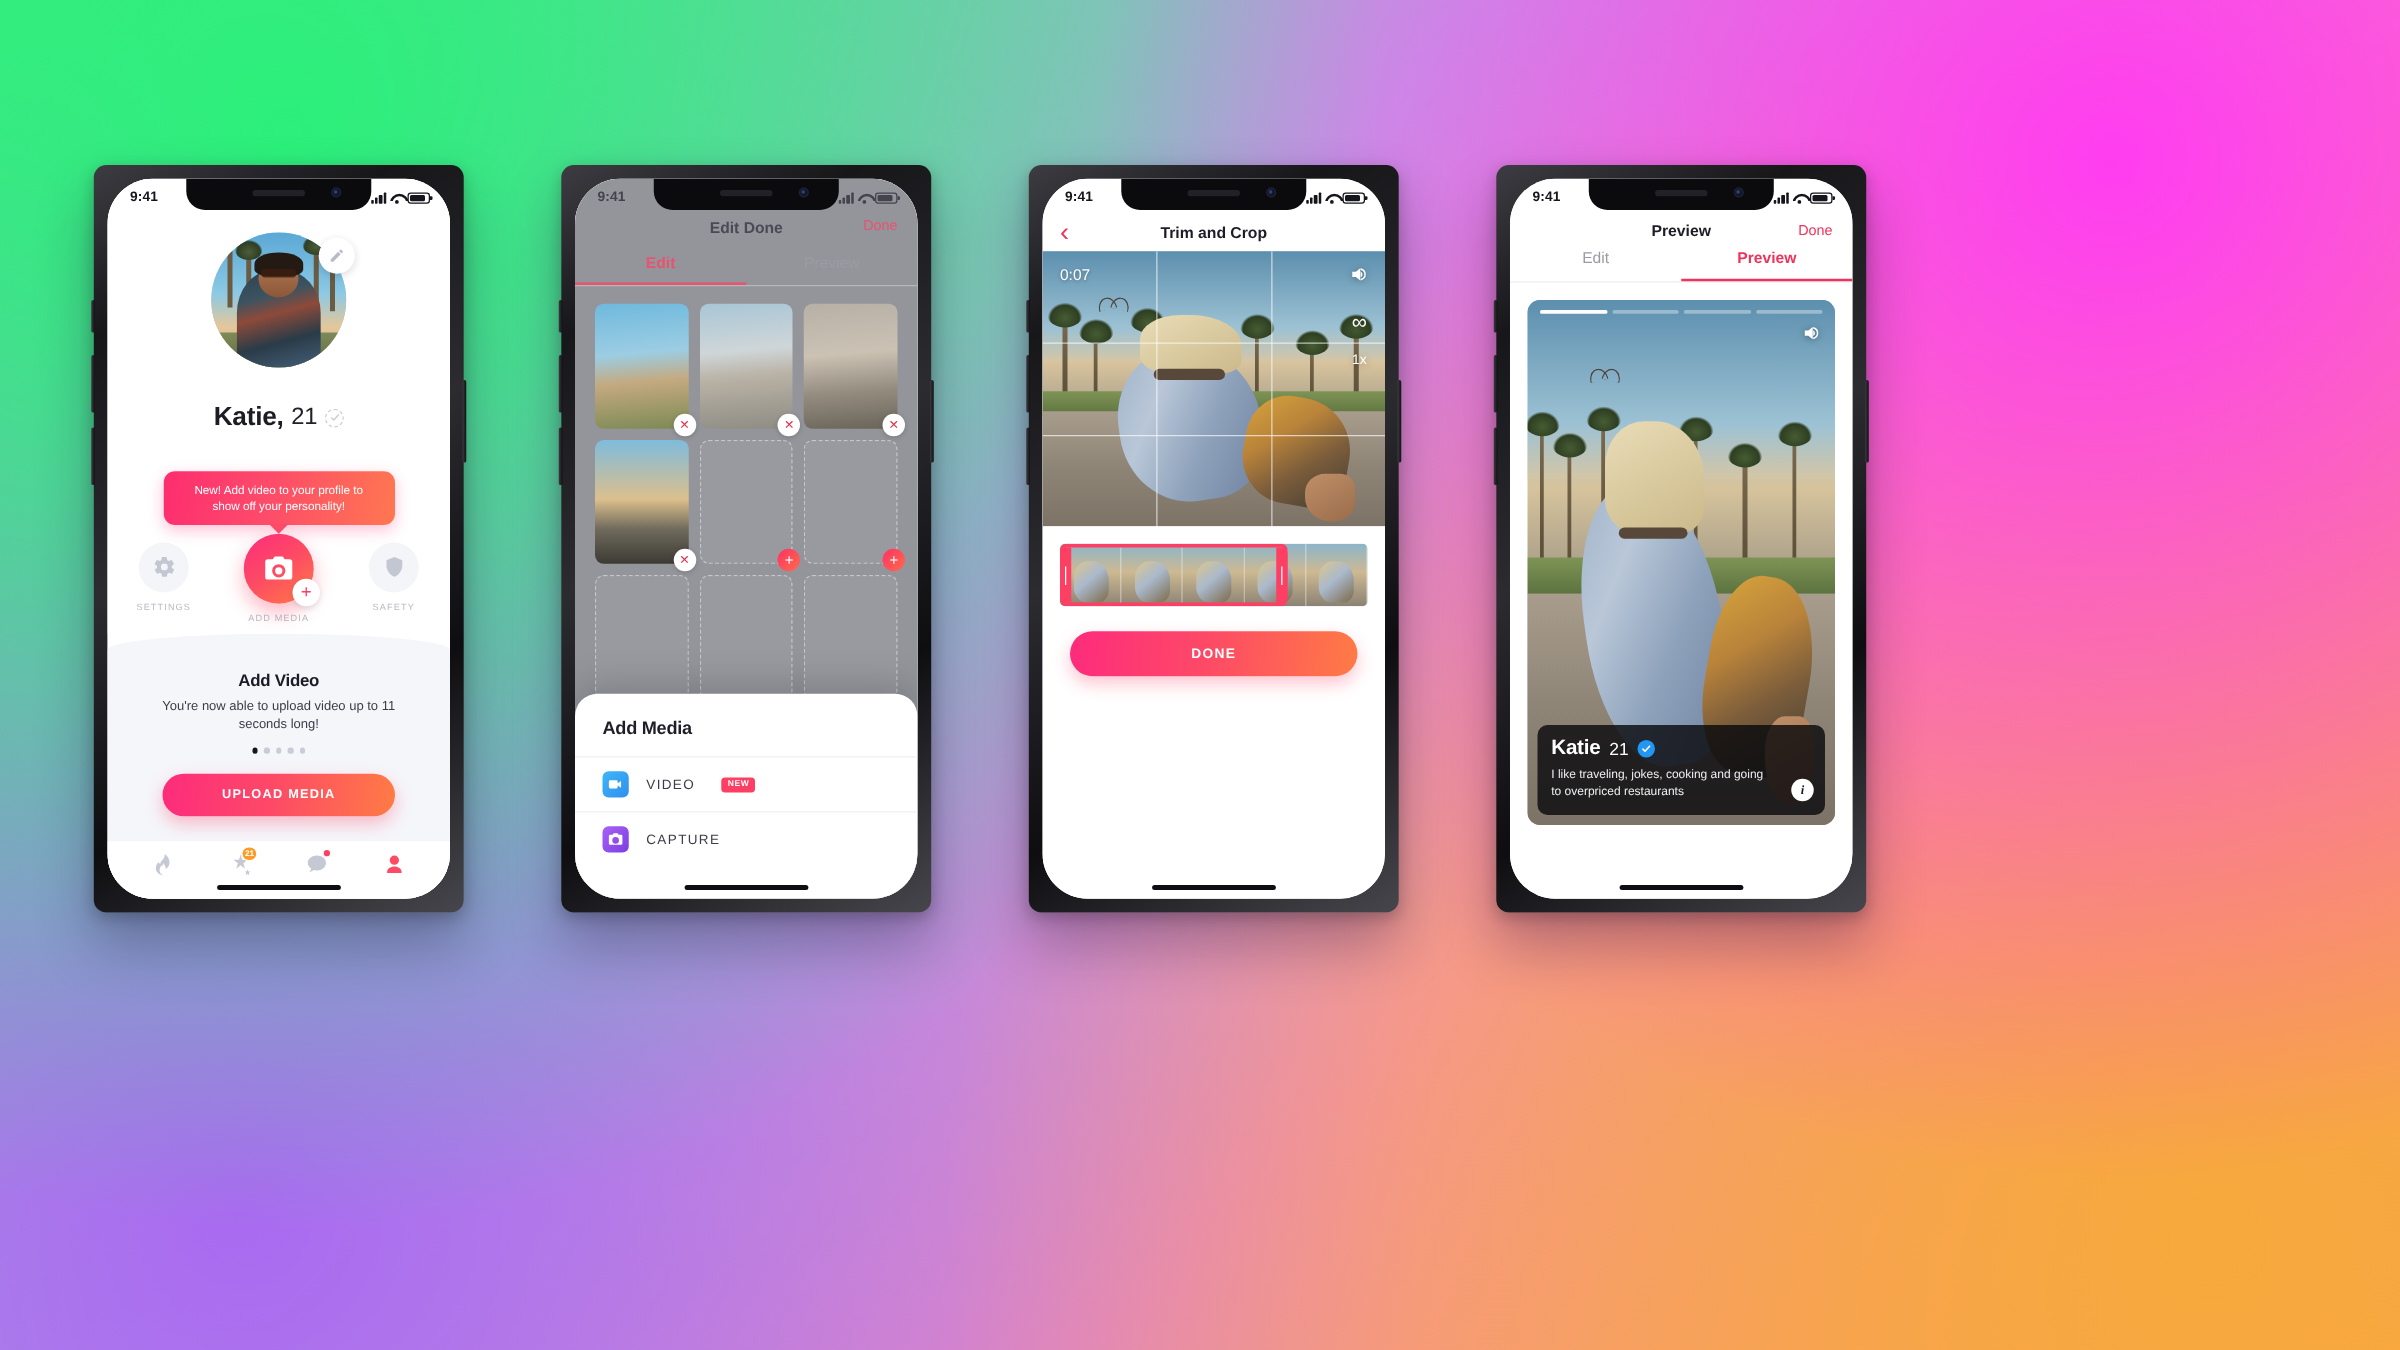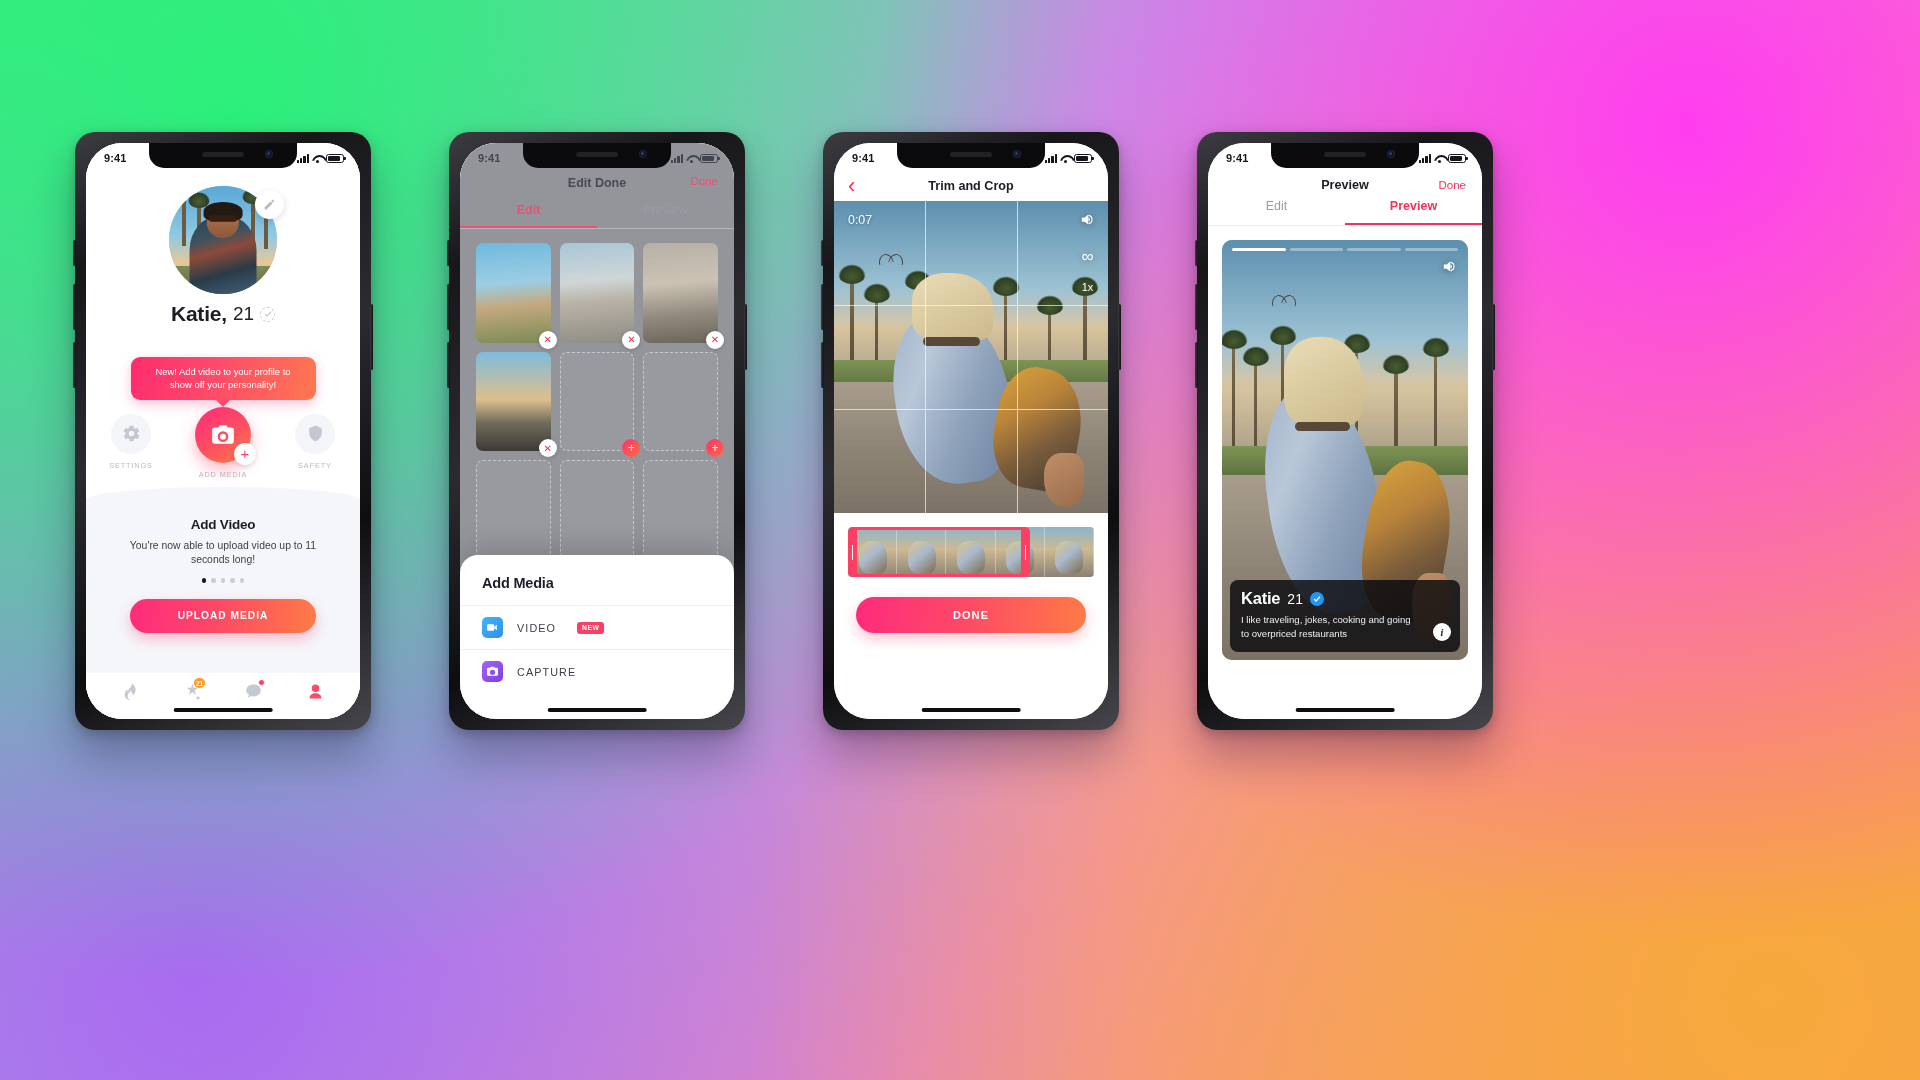--- a/index.html
+++ b/index.html
@@ -12,21 +12,21 @@
       radial-gradient(circle at 92% 92%, #f7a93c 0%, rgba(247,169,60,0) 50%),
       radial-gradient(circle at 10% 90%, #a96af0 0%, rgba(169,106,240,0) 48%),
       linear-gradient(135deg, #46e88a 0%, #b9a3e3 40%, #f58fb4 65%, #f9a04c 100%);
     position: relative;
   }
   .stage { position: absolute; inset: 0; }
 
   
   .phone {
     position: absolute;
-    border-radius: 20px;
+    border-radius: 10px;
     background: linear-gradient(150deg,#3c3c42 0%,#17171a 18%,#2b2b30 45%,#0e0e11 72%,#46464c 100%);
     padding: 11px;
     box-shadow: 0 26px 46px rgba(40,20,60,0.33), 0 4px 12px rgba(0,0,0,0.22);
   }
   .phone .inner {
     position: relative;
     width: 100%; height: 100%;
     border-radius: 36px;
     background: #fff;
     overflow: hidden;
@@ -115,21 +115,21 @@
     border-radius:50% 50% 30% 30%; background:#241a14; }
   .av-glass { position:absolute; left:50%; transform:translateX(-50%); top:27%; width:26%; height:6%;
     border-radius:3px; background: rgba(60,30,15,0.8); }
   .avatar-edit {
     position: absolute; right: -7px; top: 4px; width: 29px; height: 29px; border-radius: 50%;
     background: #fff; box-shadow: 0 2px 7px rgba(0,0,0,0.14);
     display: flex; align-items: center; justify-content: center;
   }
   .name-row {
     display: flex; align-items: center; justify-content: center; gap: 6px;
-    margin-top: 8px;
+    margin-top: 28px;
   }
   .name-row .nm { font-size: 21px; font-weight: bold; color: #1c1c24; letter-spacing: -0.2px; }
   .name-row .ag { font-size: 19px; color: #21212b; font-weight: 400; }
   .verif-dashed {
     width: 15px; height: 15px; border-radius: 50%;
     border: 1.4px dashed #c9ccd6; display: flex; align-items: center; justify-content: center;
   }
   .tooltip-wrap { position: relative; display: flex; justify-content: center; margin-top: 7px; }
   .tooltip {
     position: relative; background: linear-gradient(100deg,#fd2d6f 0%,#fd4b6a 45%,#ff7750 100%);
@@ -252,21 +252,21 @@
     background: #fd3f63; color: #fff; font-size: 6.8px; font-weight: bold;
     padding: 2.5px 5px; border-radius: 3px; letter-spacing: 0.5px; margin-left: 7px;
   }
 
   
   #phone3 { left: 823px; top: 132px; width: 296px; height: 598px; }
   .p3-screen { height: 100%; background: #fff; position: relative; display: flex; flex-direction: column; }
   .p3-nav { height: 58px; position: relative; display: flex; align-items: flex-end; justify-content: center; padding-bottom: 8px; }
   .p3-title { font-size: 12.6px; font-weight: bold; color: #1d1d27; }
   .p3-back { position: absolute; left: 14px; bottom: 4px; color: #f0335c; font-size: 22px; font-weight: 300; line-height: 1; }
-  .video-area { position: relative; height: 312px; overflow: hidden; }
+  .video-area { position: relative; height: 220px; overflow: hidden; }
   .vid-bg {
     position: absolute; inset: 0;
     background:
       linear-gradient(180deg, #5f93b2 0%, #8fb9cc 22%, #d9c49d 40%, #b2a78e 55%, #8f8d80 70%, #9a9183 100%);
   }
   .vid-sky { position:absolute; left:0; right:0; top:0; height: 40%; background: linear-gradient(180deg,#5c8fae,#9dc2d4 70%,#d4c6a6 100%); }
   .vid-ground { position:absolute; left:0; right:0; bottom:0; height: 42%; background: linear-gradient(180deg,#a89d8c 0%,#8e8476 50%,#7c7366 100%); }
   .vid-grass { position:absolute; left:0; right:0; bottom:40%; height: 9%; background: linear-gradient(180deg,#7e9455,#5d7340); }
   .vid-bird { position:absolute; left: 16%; top: 17%; width: 26px; height: 9px; }
   .vid-bird::before, .vid-bird::after {

